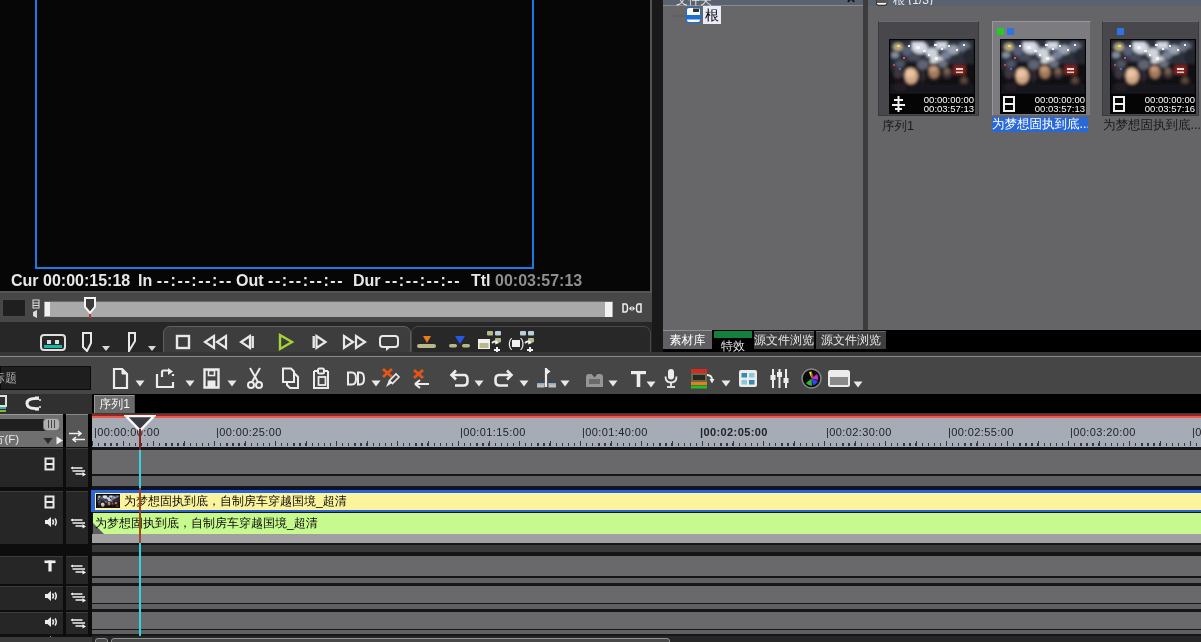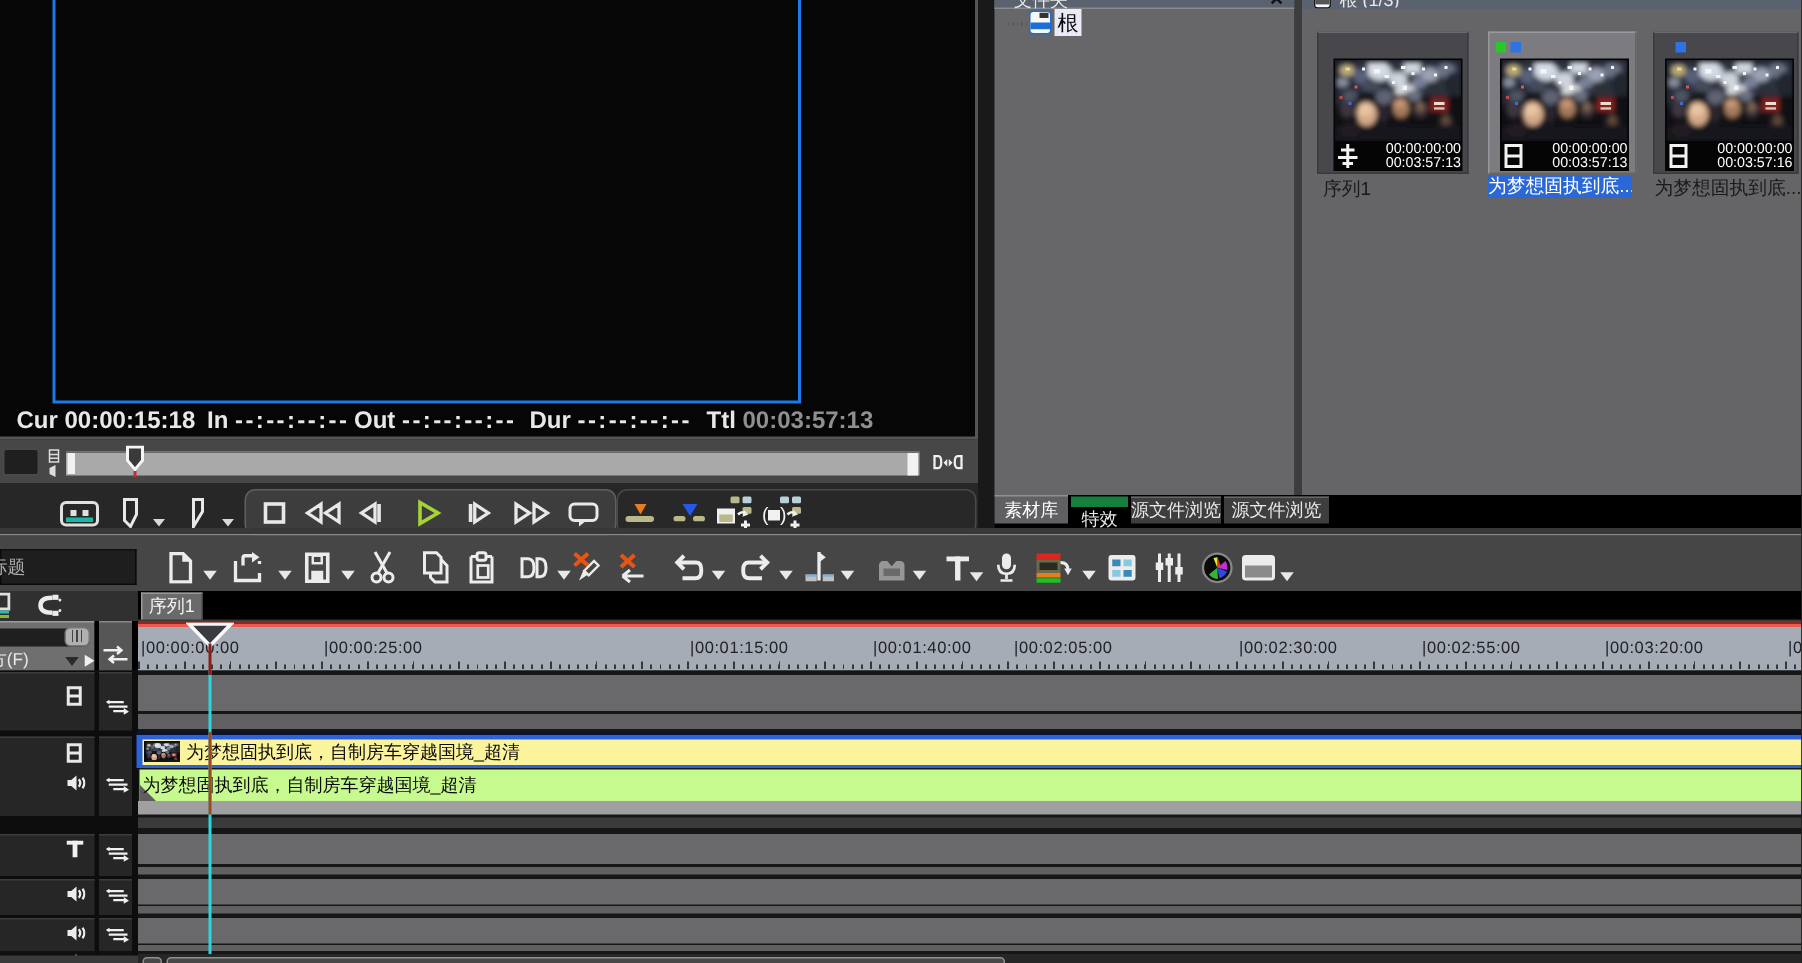--- a/index.html
+++ b/index.html
@@ -508,21 +508,21 @@
  <div class="ab" style="left:92px;top:413px;width:1109px;height:2px;background:#3a3a3a;"></div>
  <div class="ab" style="left:92px;top:414px;width:1109px;height:1.5px;background:#8a2a22;"></div>
  <div class="ab" style="left:92px;top:415.5px;width:1109px;height:2.5px;background:#ea5a4e;"></div>
  <div class="ab" style="left:92px;top:418px;width:1109px;height:29px;background:#a6acb6;"></div>
  <div id="rlabels" style="position:absolute;left:0;top:426px;width:1201px;height:14px;font-size:11px;letter-spacing:0.4px;color:#22222a;white-space:pre;">
   <span class="ab" style="left:94px;top:0;">|00:00:00:00</span>
   <span class="ab" style="left:216px;top:0;">|00:00:25:00</span>
   <span class="ab" style="left:338px;top:0;margin-top:44px;">|00:00:50:00</span>
   <span class="ab" style="left:460px;top:0;">|00:01:15:00</span>
   <span class="ab" style="left:582px;top:0;">|00:01:40:00</span>
-  <span class="ab" style="left:676px;top:0;">|00:02:05:00</span>
+  <span class="ab" style="left:700px;top:0;font-weight:bold;">|00:02:05:00</span>
   <span class="ab" style="left:826px;top:0;">|00:02:30:00</span>
   <span class="ab" style="left:948px;top:0;">|00:02:55:00</span>
   <span class="ab" style="left:1070px;top:0;">|00:03:20:00</span>
   <span class="ab" style="left:1192px;top:0;">|00:03:45:00</span>
  </div>
  <div class="ab" style="left:92px;top:443px;width:1109px;height:3px;background-image:repeating-linear-gradient(90deg,#343844 0 1.3px,transparent 1.3px 6.1px);"></div>
  <div class="ab" style="left:92px;top:440.5px;width:1109px;height:5.5px;background-image:repeating-linear-gradient(90deg,#343844 0 1.3px,transparent 1.3px 30.5px);"></div>
 
  <svg class="ab" style="left:124px;top:415px;" width="32" height="18" viewBox="0 0 32 18">
   <path d="M2 1 L30 1 L16 15.5 Z" fill="#3a3a42" stroke="#f8f8f8" stroke-width="2.4"></path>

